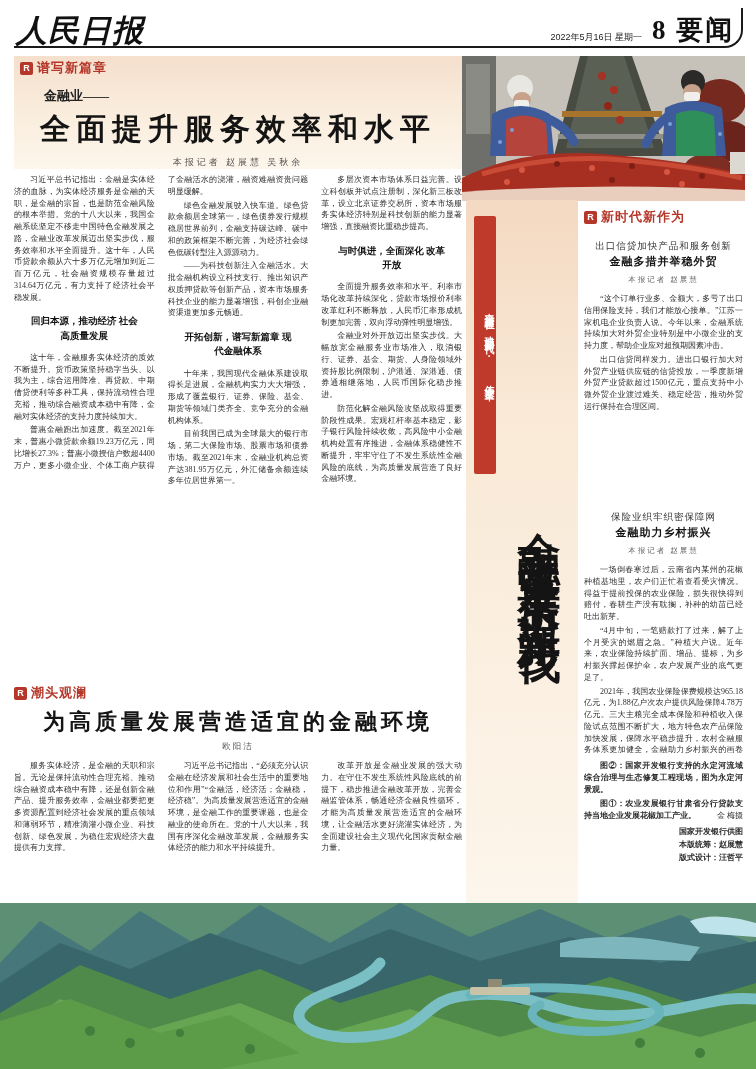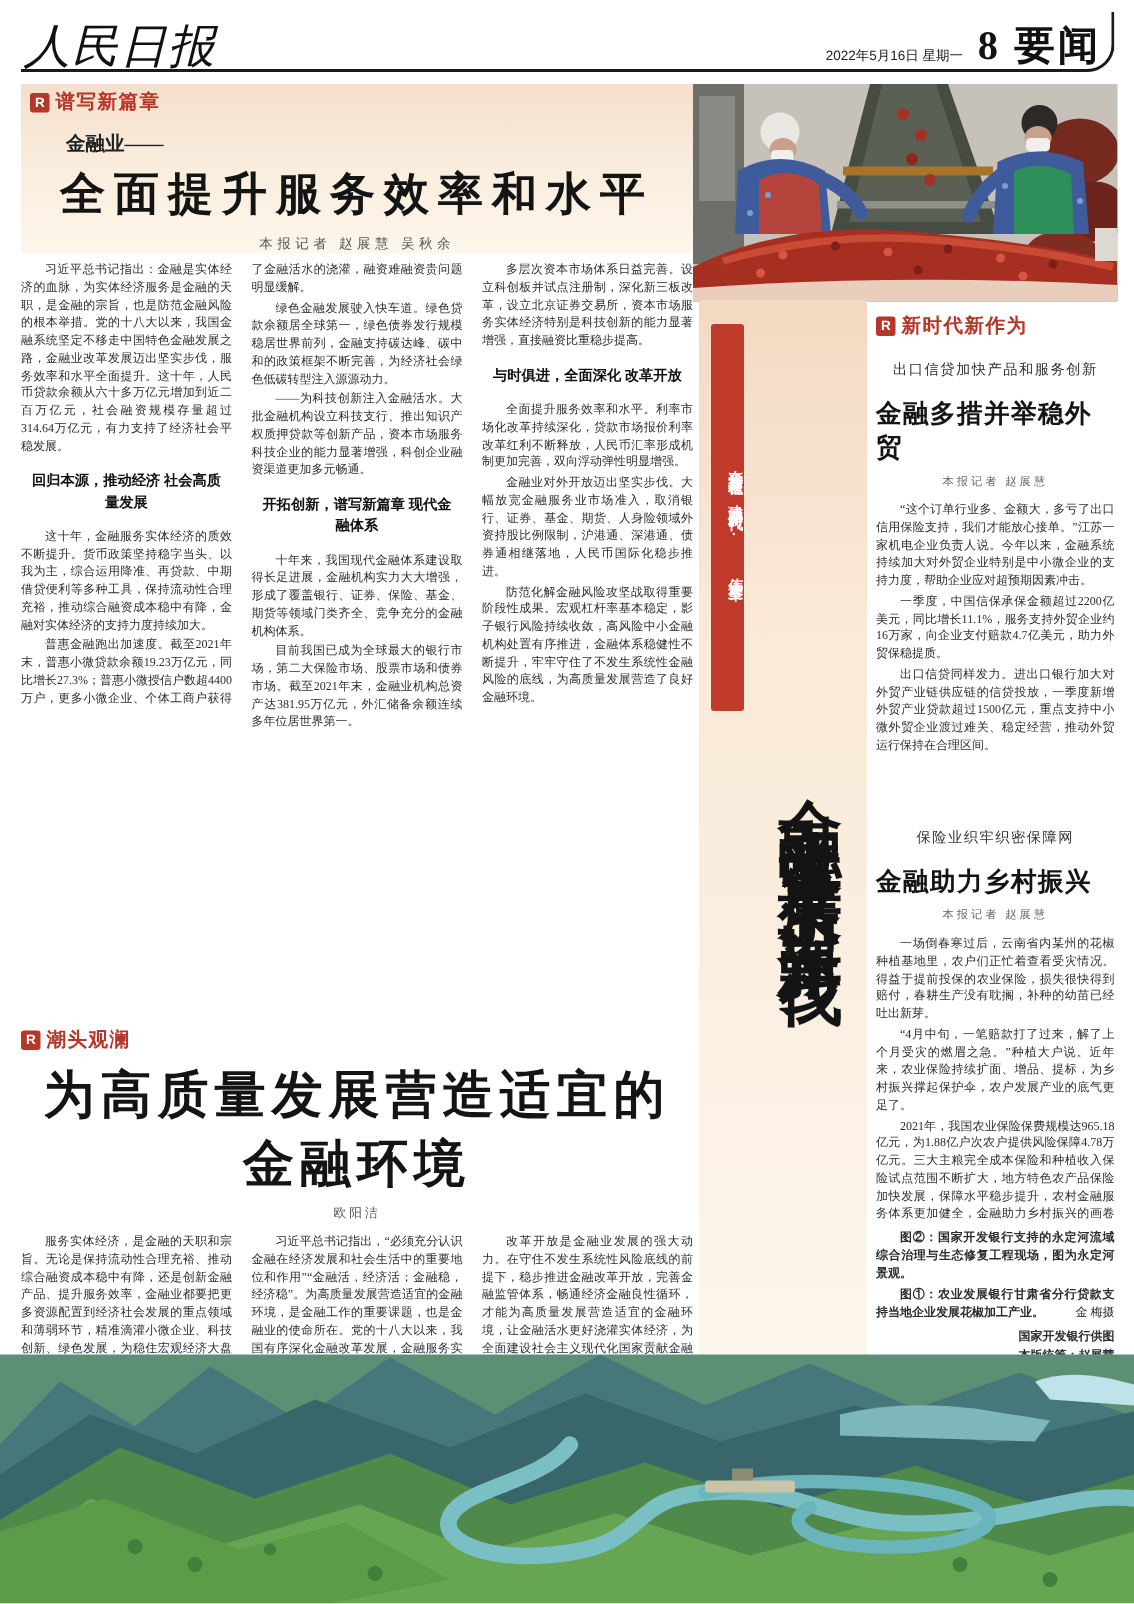--- a/index.html
+++ b/index.html
@@ -9,21 +9,21 @@
     position:relative; width:756px; height:1069px; margin:0 auto;
     background:#ffffff; overflow:hidden; color:#222;
   }
   
   .header-rule {
     position:absolute; left:14px; top:8px; width:729px; height:40px;
     border-right:2px solid #1a1a1a; border-bottom:2px solid #1a1a1a;
     border-bottom-right-radius:18px;
   }
   .masthead {
-    position:absolute; left:16px; top:10px; font-size:31px; font-weight:normal;
+    position:absolute; left:16px; top:10px; font-size:31px; font-weight:bold;
     font-style:italic; letter-spacing:1px; color:#111;
     font-family:"DejaVu Serif","Liberation Serif",serif;
   }
   .header-date {
     position:absolute; left:472px; top:31px; width:170px; text-align:right;
     font-size:9px; color:#222; font-family:"Liberation Sans",sans-serif;
   }
   .page-section {
     position:absolute; left:648px; top:12px; width:90px; text-align:center;
     font-size:27px; font-weight:bold; color:#111; letter-spacing:2px; white-space:nowrap;
@@ -51,21 +51,21 @@
     margin-top:6px; text-align:center; font-size:9px; color:#555; letter-spacing:3px;
   }
   .lead-body {
     position:absolute; left:14px; top:174px; width:448px; height:508px;
     column-count:3; column-gap:13px; overflow:hidden;
     font-size:8px; line-height:1.47; text-align:justify; color:#2d2d2d;
   }
   .lead-body p, .col-body p { text-indent:2em; margin-bottom:2px; }
   .crosshead {
     font-size:9.5px; font-weight:bold; color:#111; text-align:center;
-    margin:11px 4px 9px; line-height:1.5; text-indent:0;
+    margin:11px 14px 9px; line-height:1.5; text-indent:0;
   }
   
   .top-photo {
     position:absolute; left:462px; top:56px; width:283px; height:145px;
     overflow:hidden; background:#c9c4bd;
   }
   
   .center-strip {
     position:absolute; left:466px; top:200px; width:112px; height:705px;
     background:linear-gradient(180deg,#f4d9c2 0%,#f9e9d6 30%,#fbf0e2 70%,#fdf6ec 100%);
@@ -79,34 +79,34 @@
     padding:5px 0; font-family:"Liberation Sans",sans-serif;
   }
   .vertical-headline {
     position:absolute; left:40px; top:26px; height:665px; width:62px;
     writing-mode:vertical-rl; text-orientation:upright; text-align:center;
     font-size:43px; font-weight:900; letter-spacing:11px; color:#141414;
   }
   
   .right-col { position:absolute; left:584px; top:208px; width:159px; }
   .r-kicker { text-align:center; font-size:9.5px; color:#333; letter-spacing:1px; }
-  .r-headline { font-size:17px; font-weight:900; letter-spacing:1px; color:#141414; margin-top:11px; }
+  .r-headline { text-align:center; font-size:11px; font-weight:900; letter-spacing:1px; color:#141414; margin-top:1px; }
   .r-byline { text-align:center; font-size:7.5px; color:#666; letter-spacing:2px; margin-top:6px; }
   .col-body {
     font-size:8px; line-height:1.47; text-align:justify; color:#2d2d2d; overflow:hidden;
   }
   .captions { font-size:8px; line-height:1.5; text-align:justify; color:#2d2d2d; }
   .captions .cap { text-indent:2em; margin-bottom:2px; }
   .captions b { font-weight:bold; }
   .cap-credit { float:right; }
   .credits { margin-top:4px; text-align:right; font-size:8px; font-weight:bold; color:#2d2d2d; line-height:1.6; }
   
   .commentary { position:absolute; left:14px; top:684px; width:448px; }
   .c-headline {
-    text-align:center; font-size:34px; font-weight:900; letter-spacing:4px;
+    text-align:center; font-size:22px; font-weight:900; letter-spacing:4px;
     color:#141414; margin-top:5px;
   }
   .c-byline { text-align:center; font-size:8.5px; color:#555; letter-spacing:2px; margin-top:4px; }
   .c-body {
     margin-top:7px; height:144px; column-count:3; column-gap:13px; overflow:hidden;
     font-size:8px; line-height:1.47; text-align:justify; color:#2d2d2d;
   }
   .c-body p { text-indent:2em; margin-bottom:2px; }
   
   .bottom-photo {
@@ -213,21 +213,20 @@
       <span class="badge-label">新时代新作为</span>
     </div>
 
     <div style="margin-top:14px;">
       <div class="r-kicker">出口信贷加快产品和服务创新</div>
       <div class="r-headline">金融多措并举稳外贸</div>
       <div class="r-byline">本报记者 赵展慧</div>
     </div>
     <div class="col-body" style="margin-top:8px; height:208px;">
       <p>“这个订单行业多、金额大，多亏了出口信用保险支持，我们才能放心接单。”江苏一家机电企业负责人说。今年以来，金融系统持续加大对外贸企业特别是中小微企业的支持力度，帮助企业应对超预期因素冲击。</p>
-      <p>一季度，中国信保承保金额超过2200亿美元，同比增长11.1%，服务支持外贸企业约16万家，向企业支付赔款4.7亿美元，助力外贸保稳提质。</p>
       <p>出口信贷同样发力。进出口银行加大对外贸产业链供应链的信贷投放，一季度新增外贸产业贷款超过1500亿元，重点支持中小微外贸企业渡过难关、稳定经营，推动外贸运行保持在合理区间。</p>
     </div>
 
     <div style="margin-top:10px;">
       <div class="r-kicker">保险业织牢织密保障网</div>
       <div class="r-headline">金融助力乡村振兴</div>
       <div class="r-byline">本报记者 赵展慧</div>
     </div>
     <div class="col-body" style="margin-top:8px; height:190px;">
       <p>一场倒春寒过后，云南省内某州的花椒种植基地里，农户们正忙着查看受灾情况。得益于提前投保的农业保险，损失很快得到赔付，春耕生产没有耽搁，补种的幼苗已经吐出新芽。</p>

